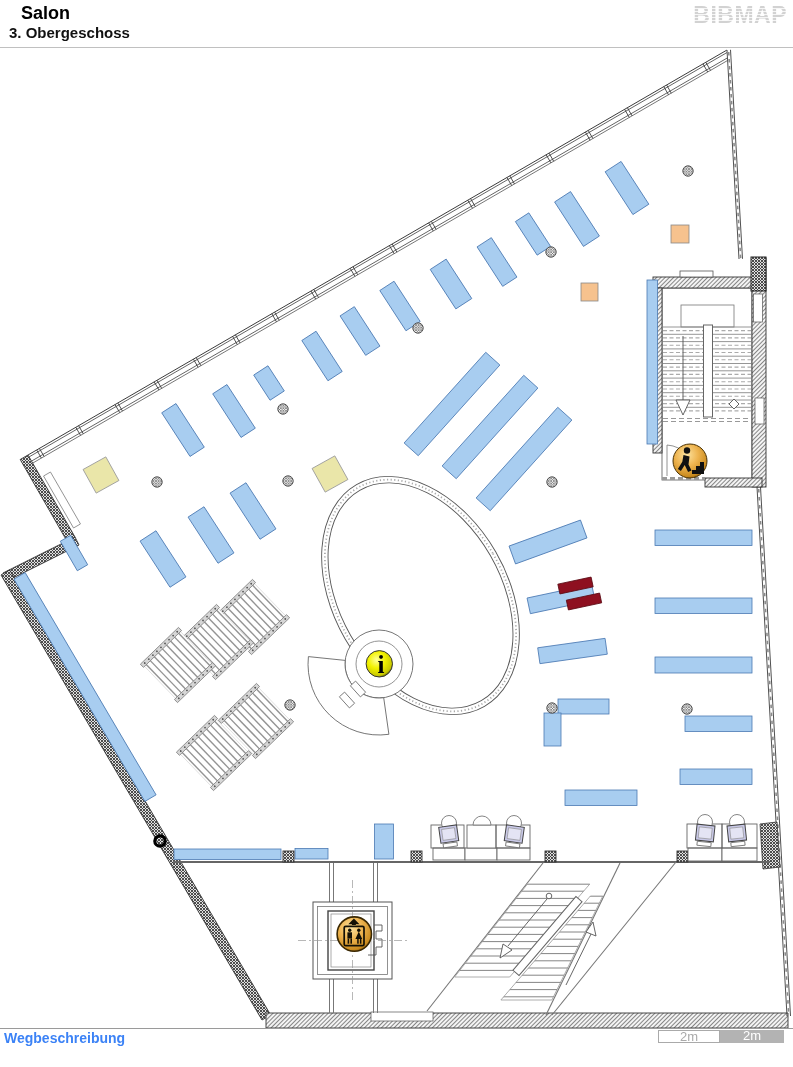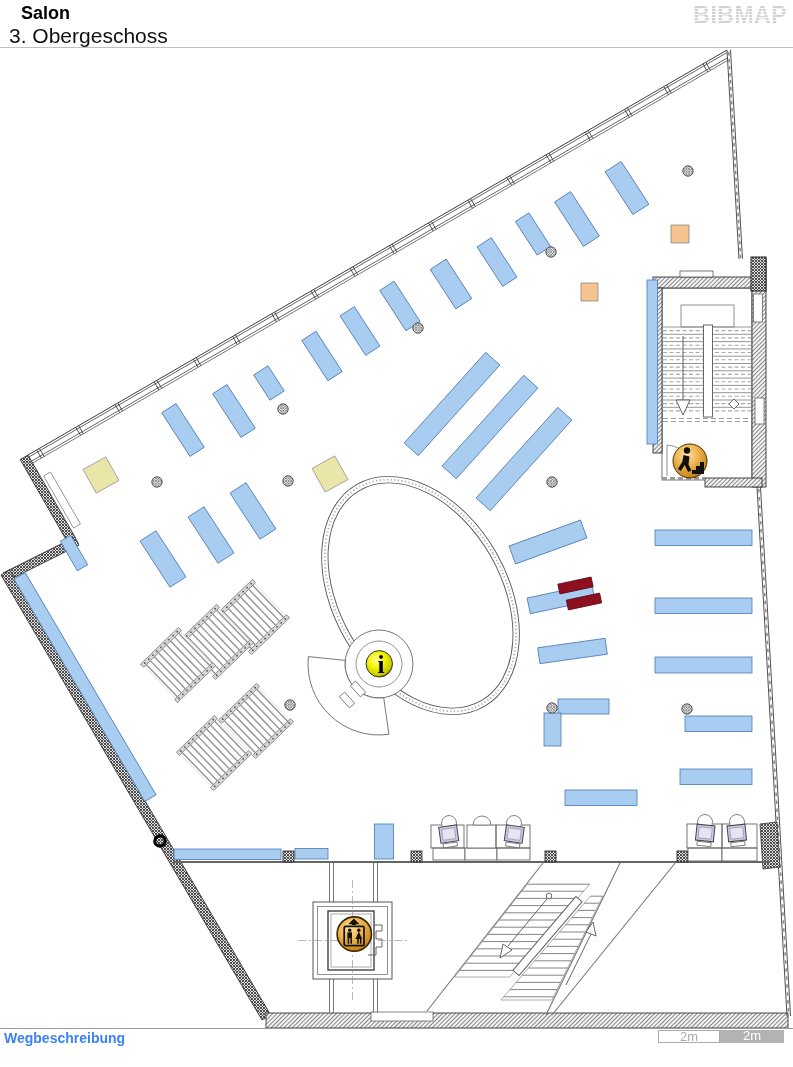--- a/index.html
+++ b/index.html
@@ -4,21 +4,21 @@
 <style>
 html,body { margin:0; padding:0; background:#ffffff; width:793px; height:1067px; overflow:hidden; }
 * { box-sizing:border-box; }
 body { font-family:"Liberation Sans", sans-serif; }
 </style>
 </head>
 <body>
 
 <div style="position:absolute;left:9px;top:3px;font-size:18px;font-weight:bold;color:#000;margin-left:12px;">Salon</div>
 
-<div style="position:absolute;left:9px;top:24px;font-size:21px;color:#111;">3. Obergeschoss</div>
+<div style="position:absolute;left:9px;top:24px;font-size:15px;color:#111;font-weight:bold;">3. Obergeschoss</div>
 
 <svg style="position:absolute;left:688px;top:0;" width="105" height="30">
 <defs>
       <pattern id="lgs" width="4" height="3" patternUnits="userSpaceOnUse">
 <rect width="4" height="3" fill="#ffffff"></rect>
         <rect width="4" height="2.2" fill="#d2d2d2"></rect>
       </pattern>
     </defs>
 <text x="99" y="22.5" text-anchor="end" font-family="Liberation Sans, sans-serif" font-size="23" font-weight="bold" letter-spacing="0.5" fill="url(#lgs)">BIBMAP</text>
 </svg>

